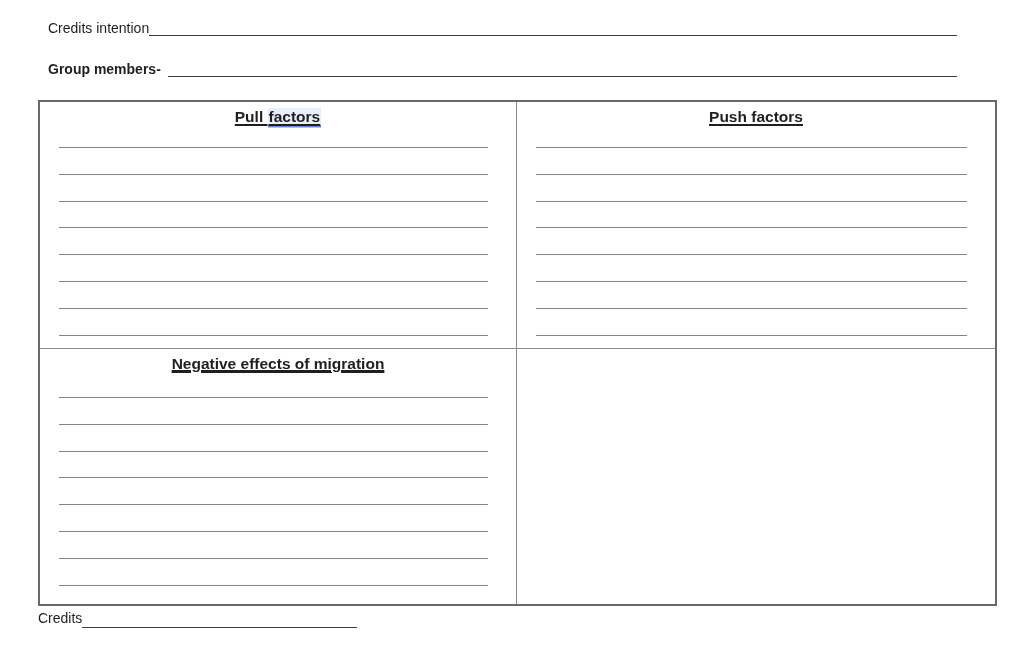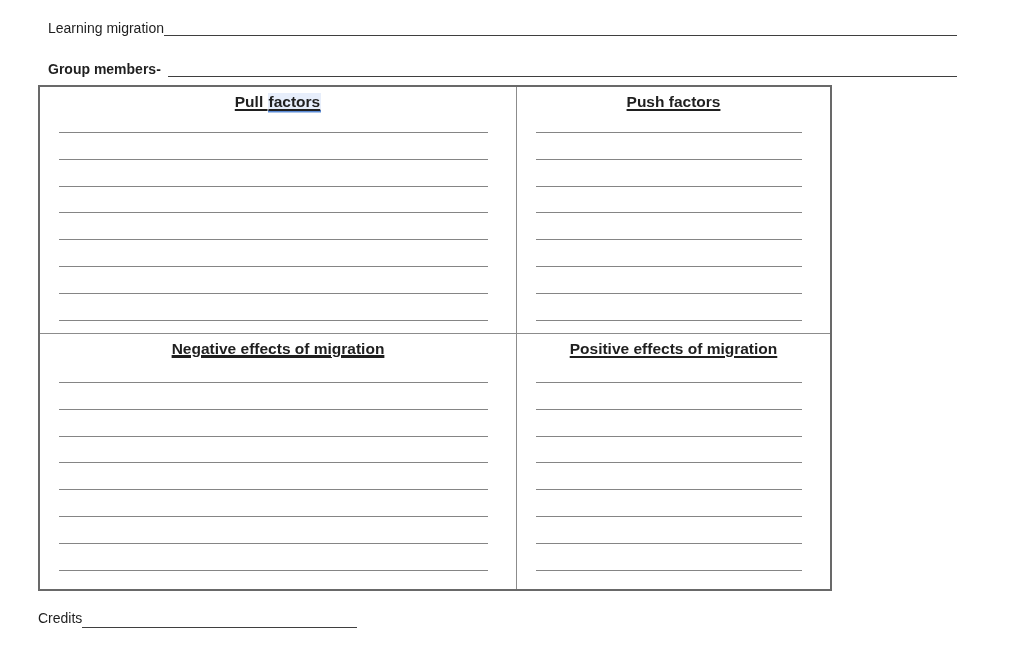--- a/index.html
+++ b/index.html
@@ -33,22 +33,22 @@
     font-size:14px;line-height:15px;white-space:nowrap;
     flex:0 0 auto;
   }
   .field-line{
     flex:1 1 auto;height:100%;
     border-bottom:1.4px solid var(--field-line);
   }
   .field-line.gap{margin-left:7px;}
   
   .worksheet{
-    position:absolute;left:38px;top:85px;
-    width:794px;height:506px;
+    position:absolute;left:38px;top:100px;
+    width:959px;height:506px;
     box-sizing:border-box;
     border:2px solid var(--table-border);
     display:grid;
     grid-template-columns:477px 1fr;
     grid-template-rows:247px 1fr;
   }
   .q{position:relative;box-sizing:border-box;}
   .q-tl{border-right:1.5px solid var(--cell-divider);border-bottom:1.5px solid var(--cell-divider);}
   .q-tr{border-bottom:1.5px solid var(--cell-divider);}
   .q-bl{border-right:1.5px solid var(--cell-divider);text-decoration:underline;}
@@ -80,21 +80,21 @@
     position:absolute;left:38px;top:611px;width:319px;height:16px;
     display:flex;
   }
 </style>
 </head>
 <body>
 
 <div class="page">
 
   <div class="field-row row1">
-    <span class="field-label">Learning migration</span>
+    <span class="field-label">Credits intention</span>
     <span class="field-line"></span>
   </div>
 
   <div class="field-row row2">
     <span class="field-label">Group members-</span>
     <span class="field-line gap"></span>
   </div>
 
   <div class="worksheet">
 
@@ -133,33 +133,20 @@
           <div class="writing-line"></div>
           <div class="writing-line"></div>
           <div class="writing-line"></div>
           <div class="writing-line"></div>
           <div class="writing-line"></div>
           <div class="writing-line"></div>
           <div class="writing-line"></div>
         </div>
     </div>
 
-    <div class="q q-br q-bot">
-      <div class="q-title">Positive effects of migration</div>
-      <div class="lines">
-          <div class="writing-line"></div>
-          <div class="writing-line"></div>
-          <div class="writing-line"></div>
-          <div class="writing-line"></div>
-          <div class="writing-line"></div>
-          <div class="writing-line"></div>
-          <div class="writing-line"></div>
-          <div class="writing-line"></div>
-        </div>
-    </div>
 
   </div>
 
   <div class="credits-row">
     <span class="field-label">Credits</span>
     <span class="field-line"></span>
   </div>
 
 </div>
 

